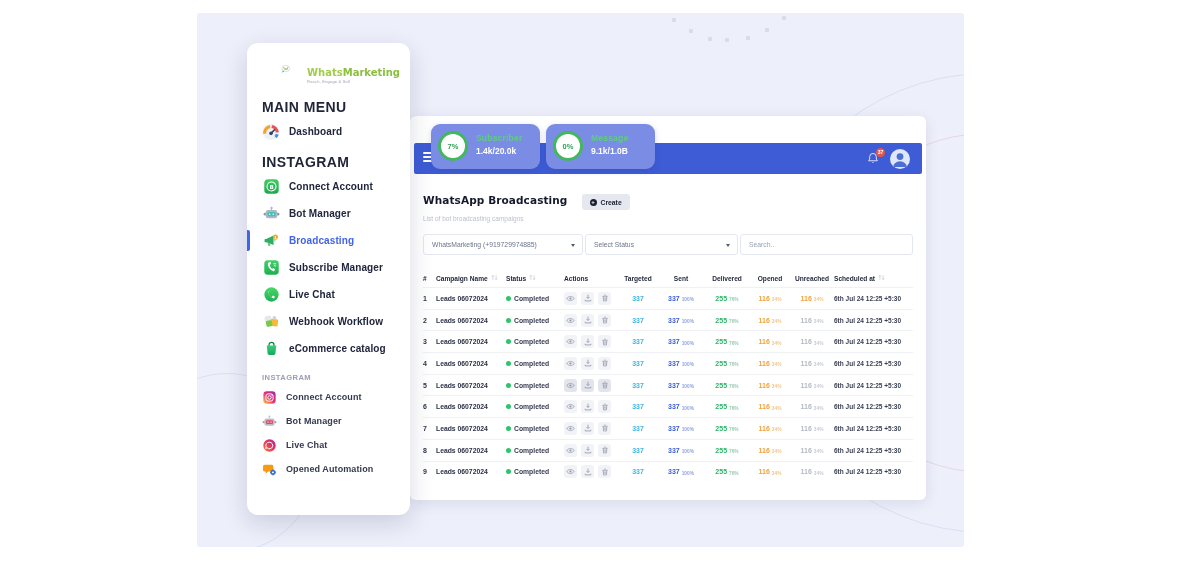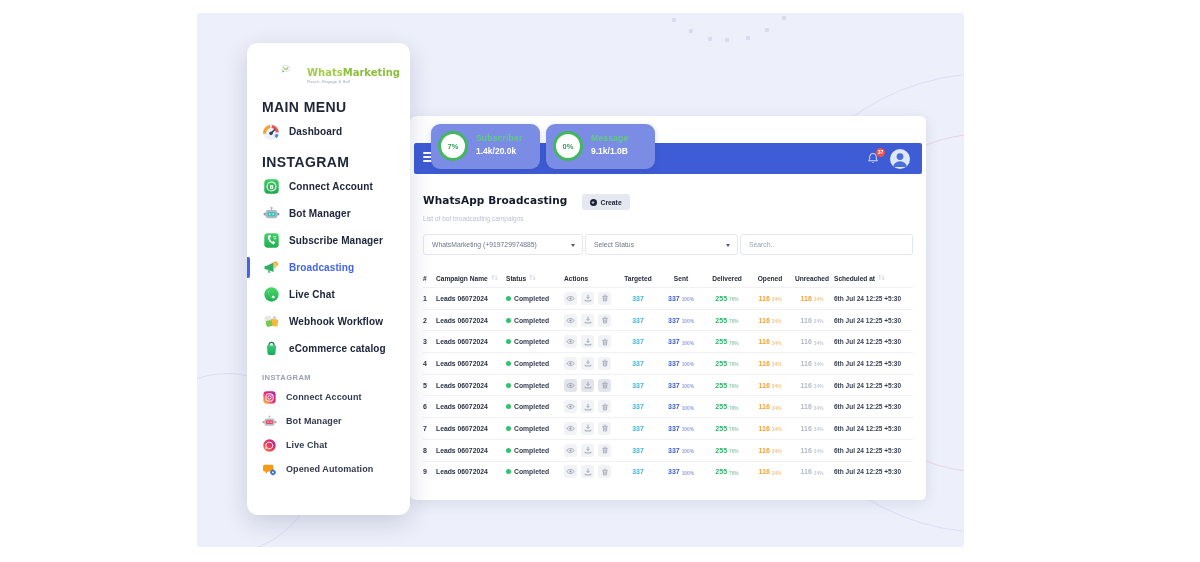--- a/index.html
+++ b/index.html
@@ -709,50 +709,50 @@
                 <circle cx="2.3" cy="10.8" r="1.6" fill="#8f98a6"></circle>
                 <circle cx="17.7" cy="10.8" r="1.6" fill="#8f98a6"></circle>
                 <rect x="3.2" y="6" width="13.6" height="9.6" rx="2.6" fill="#aeb6c2"></rect>
                 <rect x="5.4" y="8.4" width="9.2" height="4.8" rx="1.3" fill="#35c4b5"></rect>
                 <circle cx="8" cy="10.8" r="0.9" fill="#fff"></circle>
                 <circle cx="12" cy="10.8" r="0.9" fill="#fff"></circle>
               </svg>
             </span>
             <span class="lbl">Bot Manager</span>
           </div>
+          <div class="item active">
+            <span class="active-bar"></span>
+            <span class="s-icon">
+              <svg viewBox="0 0 20 20" width="17" height="17">
+                <path d="M2.6 8.8 L12.4 4 v11.4 L2.6 11.6 Z" fill="#2fae62"></path>
+                <rect x="1.8" y="8.3" width="3.2" height="3.8" rx="1" fill="#2fae62"></rect>
+                <path d="M5.4 13 l1.1 3.7 2.4-.7 -1-3.4 Z" fill="#57c985"></path>
+                <path d="M13.6 7.6 q1.6 1.6 0 3.4" stroke="#57c985" stroke-width="1.1" fill="none"></path>
+                <circle cx="14.6" cy="6" r="3" fill="#f5a623"></circle>
+                <text x="14.6" y="7.9" font-size="4.6" font-weight="bold" fill="#fff" text-anchor="middle" font-family="DejaVu Sans">1</text>
+              </svg>
+            </span>
+            <span class="lbl">Broadcasting</span>
+          </div>
           <div class="item">
             <span class="s-icon">
               <svg viewBox="0 0 20 20" width="17" height="17">
                 <defs>
                   <linearGradient id="g2" x1="0" y1="0" x2="0" y2="1">
                     <stop offset="0" stop-color="#43d16b"></stop>
                     <stop offset="1" stop-color="#1fae4e"></stop>
                   </linearGradient>
                 </defs>
                 <rect x="1.5" y="1.5" width="17" height="17" rx="4" fill="url(#g2)"></rect>
                 <path d="M5.8 4.8 q-.6 7 7 9.8 l1.6-2.4 -2.5-1.7 -1.2 1.2 q-2.6-2-2.8-5.2 l1.6-.5 -.8-2.8 Z" fill="#fff"></path>
                 <line x1="12.2" y1="5.6" x2="15.4" y2="5.6" stroke="#fff" stroke-width="1"></line>
                 <line x1="12.8" y1="8" x2="15.4" y2="8" stroke="#fff" stroke-width="1"></line>
               </svg>
             </span>
             <span class="lbl">Subscribe Manager</span>
-          </div>
-          <div class="item active">
-            <span class="active-bar"></span>
-            <span class="s-icon">
-              <svg viewBox="0 0 20 20" width="17" height="17">
-                <path d="M2.6 8.8 L12.4 4 v11.4 L2.6 11.6 Z" fill="#2fae62"></path>
-                <rect x="1.8" y="8.3" width="3.2" height="3.8" rx="1" fill="#2fae62"></rect>
-                <path d="M5.4 13 l1.1 3.7 2.4-.7 -1-3.4 Z" fill="#57c985"></path>
-                <path d="M13.6 7.6 q1.6 1.6 0 3.4" stroke="#57c985" stroke-width="1.1" fill="none"></path>
-                <circle cx="14.6" cy="6" r="3" fill="#f5a623"></circle>
-                <text x="14.6" y="7.9" font-size="4.6" font-weight="bold" fill="#fff" text-anchor="middle" font-family="DejaVu Sans">1</text>
-              </svg>
-            </span>
-            <span class="lbl">Broadcasting</span>
           </div>
           <div class="item">
             <span class="s-icon">
               <svg viewBox="0 0 20 20" width="17" height="17">
                 <defs>
                   <linearGradient id="g3" x1="0" y1="0" x2="0" y2="1">
                     <stop offset="0" stop-color="#4ad866"></stop>
                     <stop offset="1" stop-color="#1faf54"></stop>
                   </linearGradient>
                 </defs>

